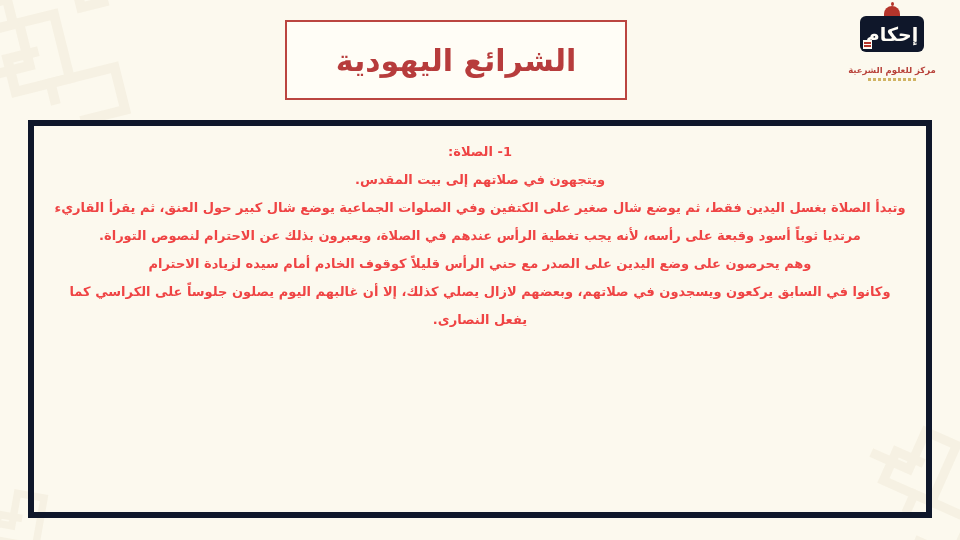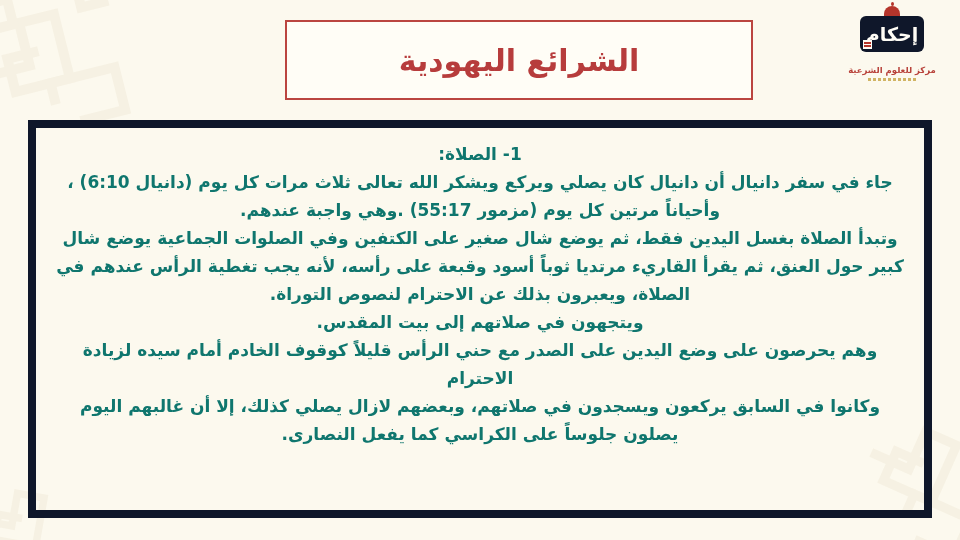--- a/index.html
+++ b/index.html
@@ -14,21 +14,21 @@
   }
   
   .ornament{position:absolute;opacity:.55;pointer-events:none;}
   .ornament svg{display:block;}
   .orn-tl{left:-28px;top:-24px;transform:rotate(-14deg);}
   .orn-br{right:-46px;bottom:-10px;transform:rotate(24deg);}
   .orn-bl{left:-30px;bottom:-46px;transform:rotate(10deg);}
 
   
   .title-box{
-    position:absolute;left:285px;top:20px;width:468px;height:80px;
+    position:absolute;left:285px;top:20px;width:342px;height:80px;
     background:#fffdf6;border:2px solid #bb4540;box-sizing:border-box;
     display:flex;align-items:center;justify-content:center;
   }
   .title-box h1{
     margin:0;font-size:30px;font-weight:bold;color:#b73c3c;
     direction:rtl;letter-spacing:0;
   }
 
   
   .logo{position:absolute;top:6px;right:16px;width:104px;text-align:center;}
@@ -54,24 +54,24 @@
     margin-top:13px;font-size:8.5px;font-weight:bold;color:#b8423a;direction:rtl;
   }
   .logo-tagline{
     width:48px;height:3px;margin:3px auto 0;opacity:.85;
     background:repeating-linear-gradient(90deg,#c9a84c 0 3px,transparent 3px 5px);
   }
 
   
   .content-box{
     position:absolute;left:28px;top:120px;width:904px;height:398px;
-    border:8px solid #0f172a;box-sizing:border-box;
+    border:6px solid #0f172a;box-sizing:border-box;
     padding:12px 18px 8px 18px;
     direction:rtl;text-align:center;
-    color:#0f766e;font-weight:bold;font-size:17px;line-height:28px;
+    color:#ef4444;font-weight:bold;font-size:13px;line-height:28px;
   }
   .content-box p{margin:0;}
   .content-box .heading{text-align:center;}
 </style>
 </head>
 <body>
 
 <div class="slide">
 
   <div class="ornament orn-tl">
@@ -111,20 +111,19 @@
     <div class="logo-box">
       <span class="mini-mark"></span>
       <span>إحكام</span>
     </div>
     <div class="logo-subtitle">مركز للعلوم الشرعية</div>
     <div class="logo-tagline"></div>
   </div>
 
   <div class="content-box">
     <p class="heading">1- الصلاة:</p>
-    <p>جاء في سفر دانيال أن دانيال كان يصلي ويركع ويشكر الله تعالى ثلاث مرات كل يوم (دانيال 6:10) ، وأحياناً مرتين كل يوم (مزمور 55:17) .وهي واجبة عندهم.</p>
+    <p>ويتجهون في صلاتهم إلى بيت المقدس.</p>
     <p>وتبدأ الصلاة بغسل اليدين فقط، ثم يوضع شال صغير على الكتفين وفي الصلوات الجماعية يوضع شال كبير حول العنق، ثم يقرأ القاريء مرتديا ثوباً أسود وقبعة على رأسه، لأنه يجب تغطية الرأس عندهم في الصلاة، ويعبرون بذلك عن الاحترام لنصوص التوراة.</p>
-    <p>ويتجهون في صلاتهم إلى بيت المقدس.</p>
     <p>وهم يحرصون على وضع اليدين على الصدر مع حني الرأس قليلاً كوقوف الخادم أمام سيده لزيادة الاحترام</p>
     <p>وكانوا في السابق يركعون ويسجدون في صلاتهم، وبعضهم لازال يصلي كذلك، إلا أن غالبهم اليوم يصلون جلوساً على الكراسي كما يفعل النصارى.</p>
   </div>
 
 </div>
 
 </body></html>

